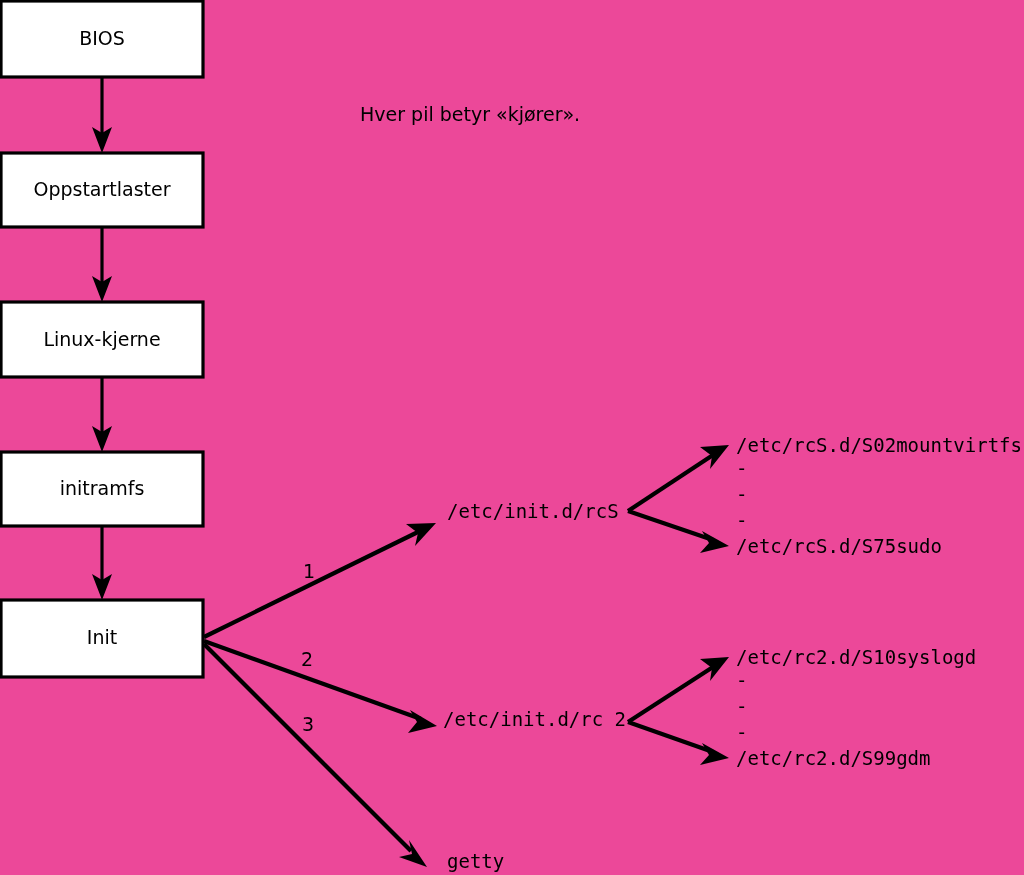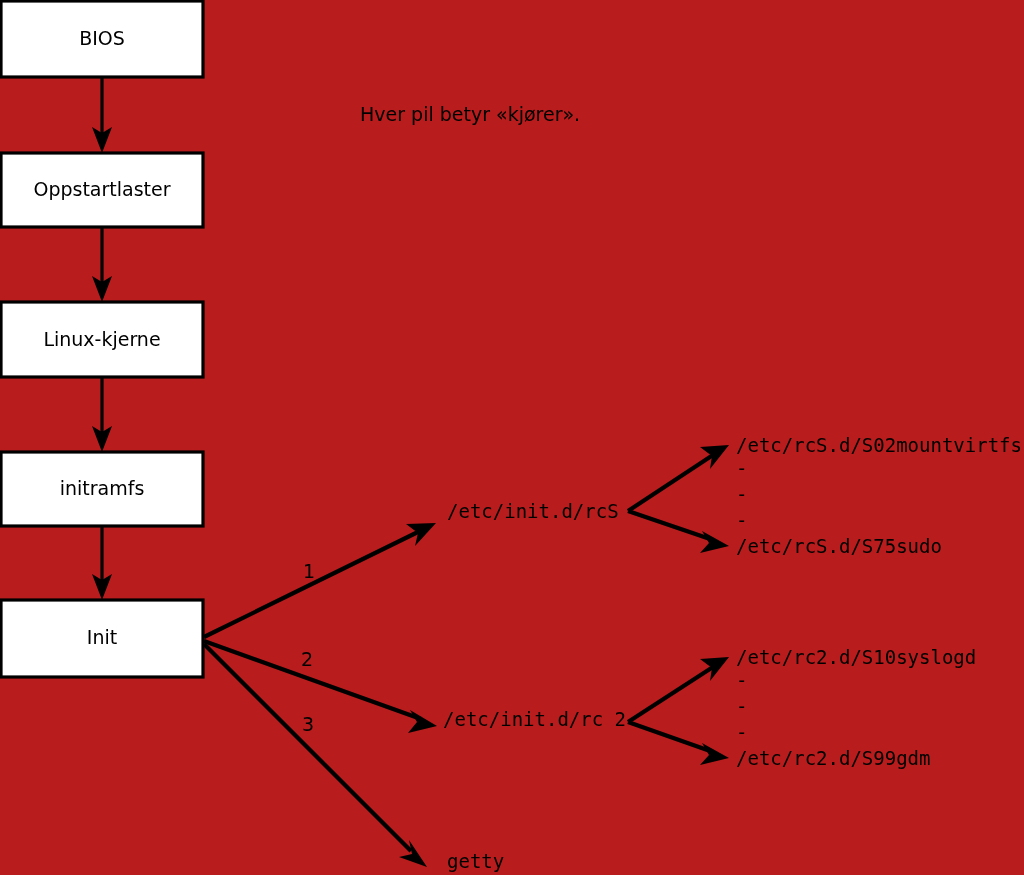--- a/index.html
+++ b/index.html
@@ -4,21 +4,21 @@
 <style>
   html, body {
     margin: 0;
     padding: 0;
     background: #ffffff;
   }
   #canvas {
     position: relative;
     width: 1024px;
     height: 875px;
-    background: #b91c1c;
+    background: #ec4899;
     overflow: hidden;
     text-align: center;
   }
   svg#diagram {
     position: absolute;
     top: 0;
     left: 0;
     width: 1024px;
     height: 875px;
   }

